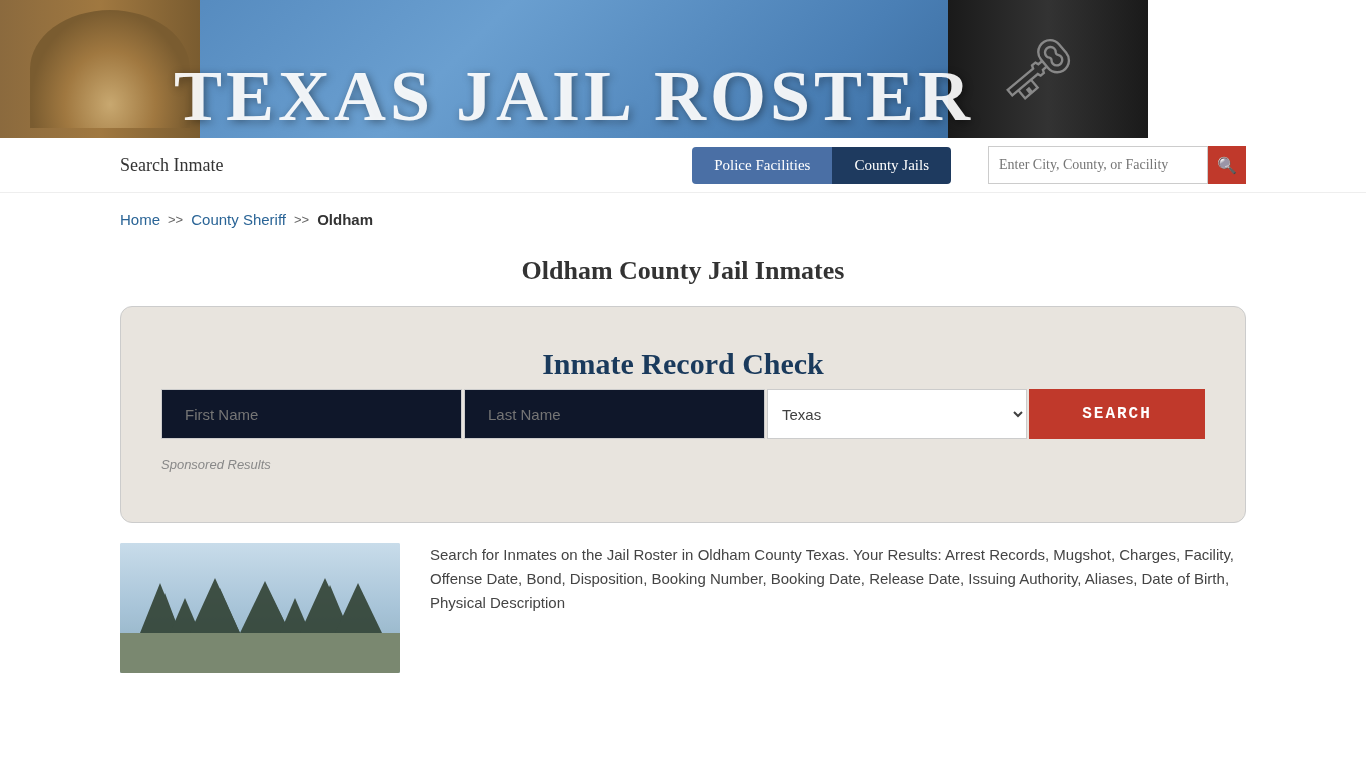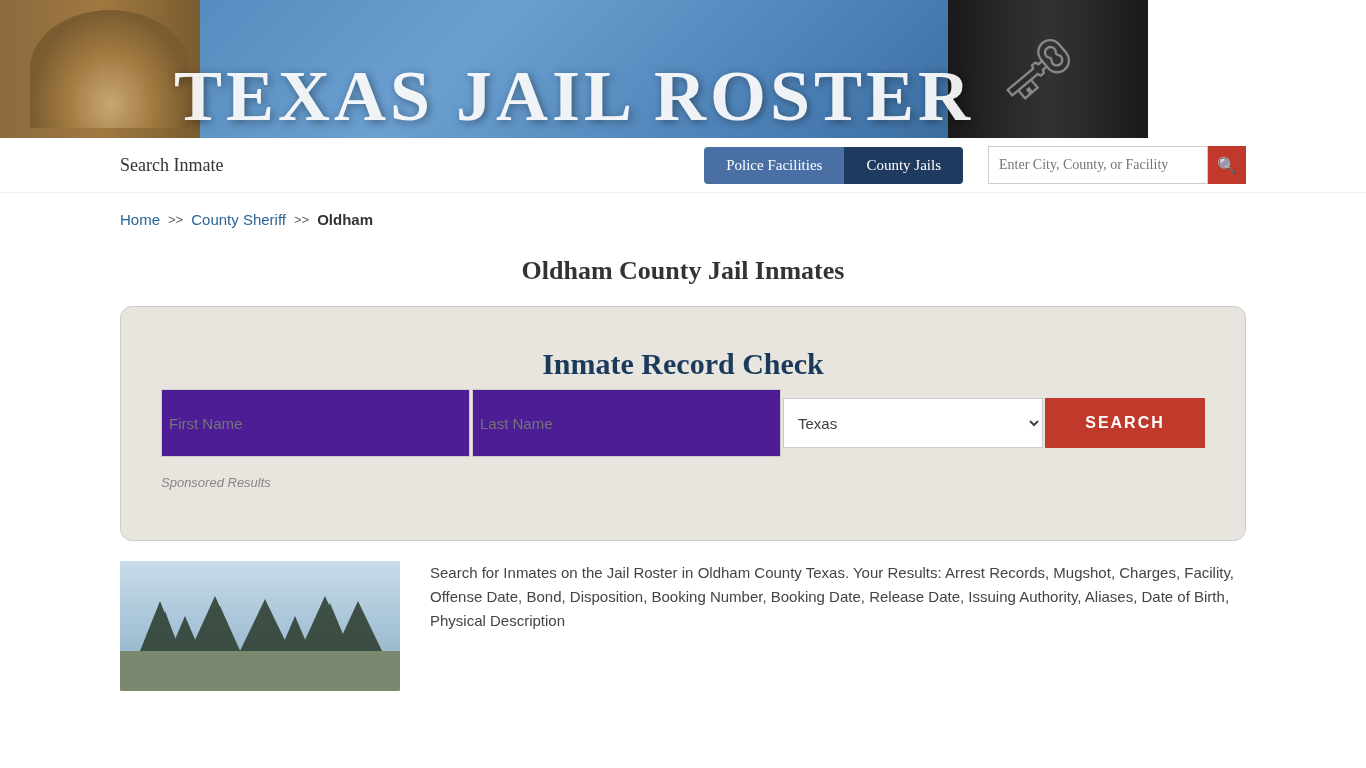--- a/index.html
+++ b/index.html
@@ -69,21 +69,21 @@
 
     
     .nav-bar {
       width: 1366px;
       height: 55px;
       background: #fff;
       display: flex;
       align-items: center;
       padding: 0 120px;
       border-bottom: 1px solid #eee;
-      gap: 20px;
+      gap: 32px;
     }
     .nav-search-label {
       font-family: Georgia, serif;
       font-size: 18px;
       color: #333;
       flex: 1;
     }
     .nav-buttons {
       display: flex;
       align-items: center;
@@ -191,51 +191,51 @@
       color: #555;
       margin-bottom: 30px;
     }
     .record-check-form {
       display: flex;
       gap: 0;
       align-items: center;
     }
     .record-input {
       flex: 1;
-      height: 68px;
+      height: 50px;
       border: 1px solid #ccc;
-      padding: 0 7px;
+      padding: 0 23px;
       font-size: 15px;
       font-family: Arial, sans-serif;
       color: #999;
-      background: #4c1d95;
+      background: #0f172a;
       outline: none;
       margin-right: 2px;
     }
     .record-select {
       width: 260px;
       height: 50px;
       border: 1px solid #ccc;
       padding: 0 10px;
       font-size: 15px;
       font-family: Arial, sans-serif;
       color: #404040;
       background: #fff;
       outline: none;
       margin-right: 2px;
       cursor: pointer;
     }
     .record-search-btn {
-      width: 160px;
+      width: 176px;
       height: 50px;
       background: #c0392b;
       color: #fff;
       font-size: 16px;
       font-weight: bold;
-      font-family: Liberation Sans, sans-serif;
+      font-family: Liberation Mono, monospace;
       letter-spacing: 2px;
       border: none;
       cursor: pointer;
     }
     .sponsored-label {
       margin-top: 18px;
       font-family: Arial, sans-serif;
       font-size: 13px;
       color: #888;
       font-style: italic;

